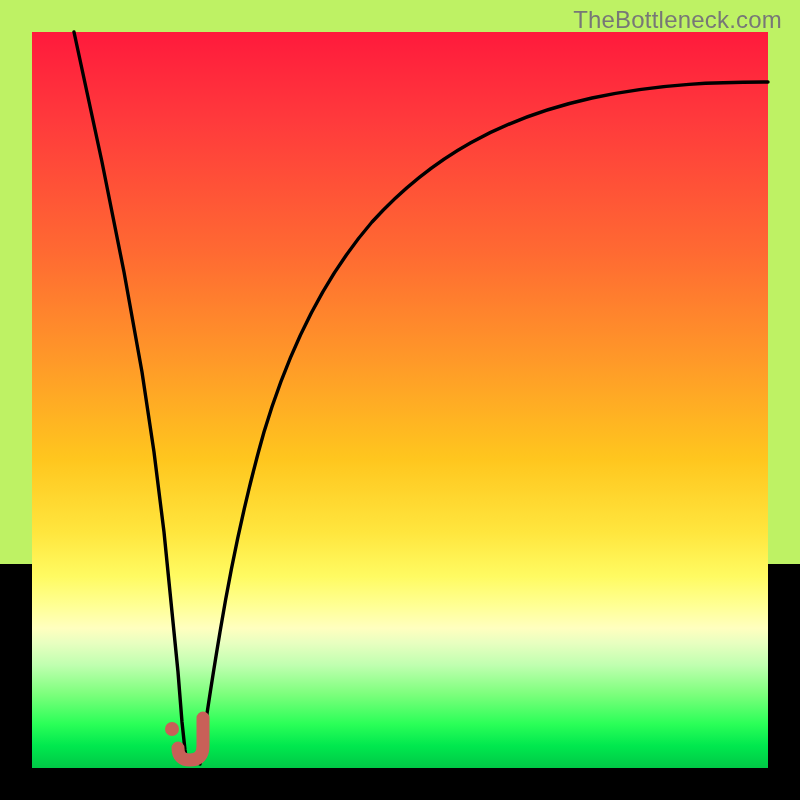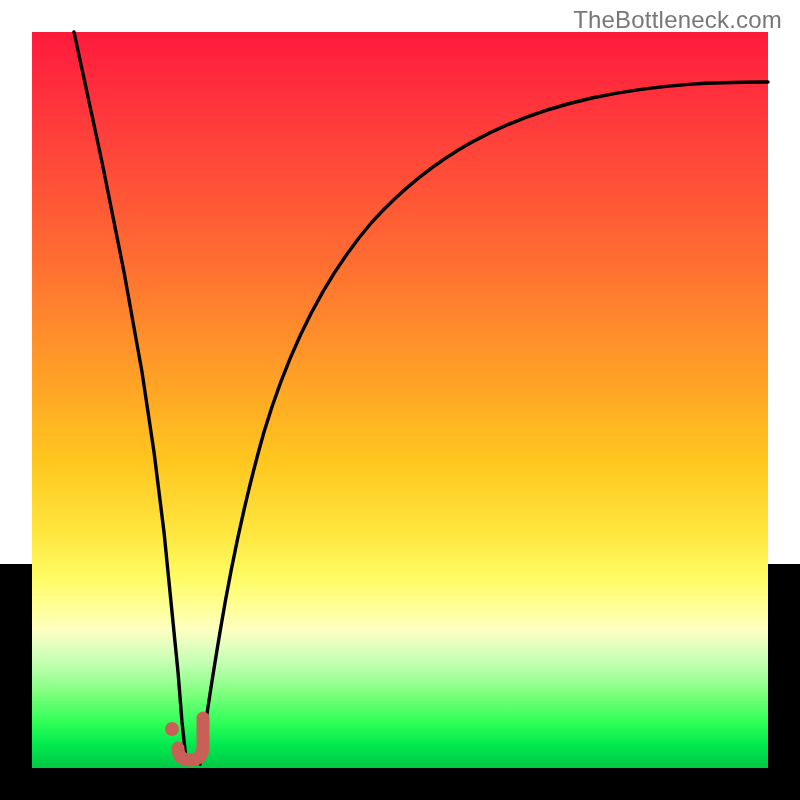--- a/index.html
+++ b/index.html
@@ -10,21 +10,21 @@
     background: #000;
     overflow: hidden;
     font-family: Arial, Helvetica, sans-serif;
   }
   .frame {
     position: absolute;
     left: 0;
     top: 0;
     width: 800px;
     height: 564px;
-    background: #ffffff;
+    background: #bef264;
   }
   .plot-area {
     position: absolute;
     left: 32px;
     top: 32px;
     width: 736px;
     height: 736px;
     
     background: linear-gradient(
       to bottom,

